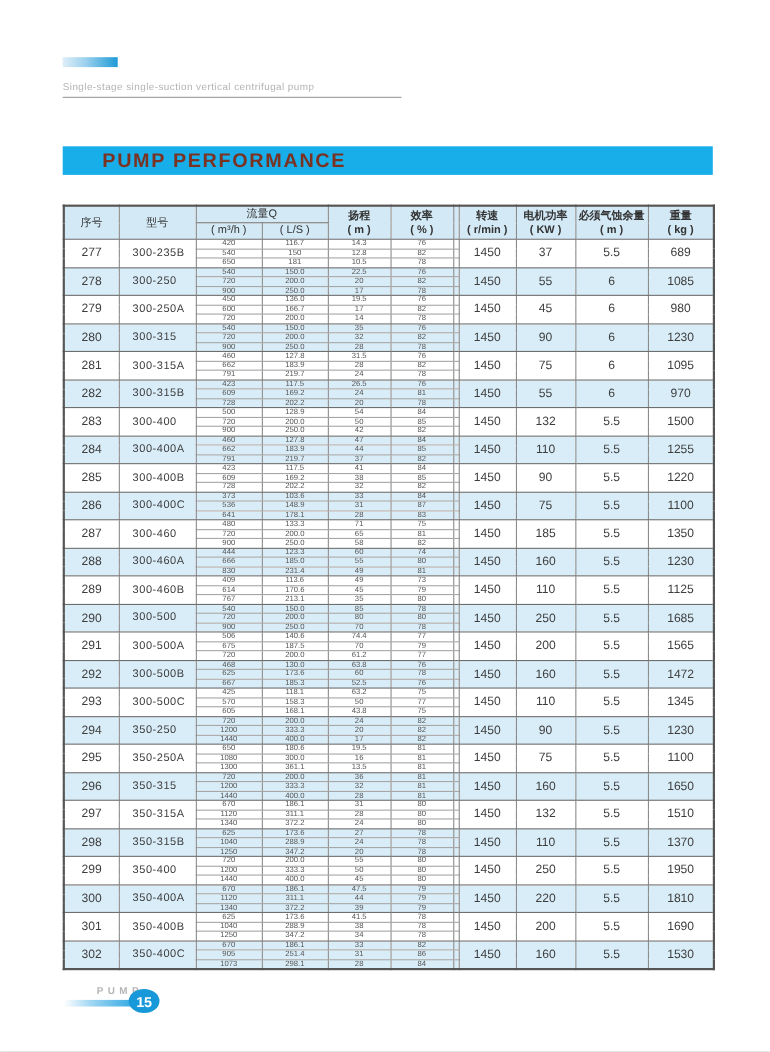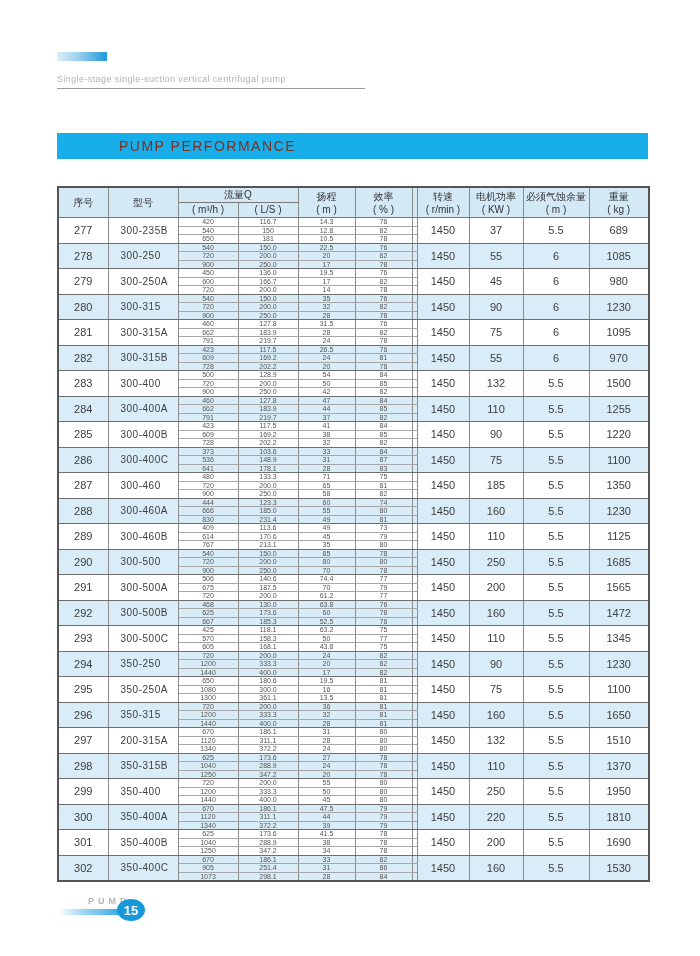--- a/index.html
+++ b/index.html
@@ -13,29 +13,29 @@
   .brand-bar{width:50px;height:9px;margin-right:6px;
     background:linear-gradient(to right,#dfeef8,#9fd2ee 40%,#1e9ad6);}
   .brand-title{font-family:"Liberation Serif",serif;font-size:16px;font-weight:bold;
     color:#4d4d4d;letter-spacing:1px;margin:0;}
   .brand-sub{position:absolute;top:74px;left:57px;font-size:9px;color:#b3b3b3;letter-spacing:.4px;}
   .brand-rule{position:absolute;top:88px;left:57px;width:308px;border-top:1px solid #9a9a9a;}
   
   .banner{position:absolute;top:133px;left:57px;width:591px;height:26px;
     background:#17aeea;display:flex;align-items:center;}
   .banner-cn{color:#ffffff;font-weight:bold;font-size:15px;letter-spacing:2px;margin-left:14px;}
-  .banner-en{color:#7a3222;font-weight:normal;font-size:14px;letter-spacing:1.5px;margin-left:62px;}
+  .banner-en{color:#7a3222;font-weight:bold;font-size:18px;letter-spacing:1.5px;margin-left:36px;}
   
   table.perf{position:absolute;top:186px;left:57px;width:591px;
     border-collapse:collapse;table-layout:fixed;border:2px solid #555;}
   .perf th,.perf td{border-left:1px solid #8b8b8b;border-right:1px solid #8b8b8b;
     text-align:center;padding:0;overflow:hidden;white-space:nowrap;}
   .perf thead th{background:#d3e9f6;font-weight:normal;font-size:10px;color:#333;
     height:14px;line-height:12px;border-bottom:1px solid #777;}
-  .perf thead .two-line{line-height:13px;}
+  .perf thead .two-line{line-height:13px;font-weight:bold;}
   .perf td.sub{font-size:7px;line-height:7.5px;height:7.5px;color:#555;
     border-bottom:1px solid #a6a6a6;}
   .perf tr.rowend td.sub{border-bottom:1px solid #6e6e6e;}
   .perf td.main{font-size:11px;color:#3d3d3d;border-bottom:1px solid #6e6e6e;}
   .perf td.model{text-align:left;padding-left:12px;font-size:10px;letter-spacing:.5px;margin-left:40px;}
   .perf tr.band td{background:#d9edf8;}
   .perf td.gap{border-bottom:1px solid #a6a6a6;}
   .perf tr.rowend td.gap{border-bottom:1px solid #6e6e6e;}
   
   .footer-brand{position:absolute;top:896px;left:88px;font-size:9px;font-weight:bold;
@@ -629,21 +629,21 @@
         </tr>
         <tr class="band rowend">
           <td class="sub">1440</td>
           <td class="sub">400.0</td>
           <td class="sub">28</td>
           <td class="sub">81</td>
           <td class="gap"></td>
         </tr>
         <tr>
           <td class="main" rowspan="3">297</td>
-          <td class="main model" rowspan="3">200-315A</td>
+          <td class="main model" rowspan="3">350-315A</td>
           <td class="sub">670</td>
           <td class="sub">186.1</td>
           <td class="sub">31</td>
           <td class="sub">80</td>
           <td class="gap"></td>
           <td class="main" rowspan="3">1450</td>
           <td class="main" rowspan="3">132</td>
           <td class="main" rowspan="3">5.5</td>
           <td class="main" rowspan="3">1510</td>
         </tr>

